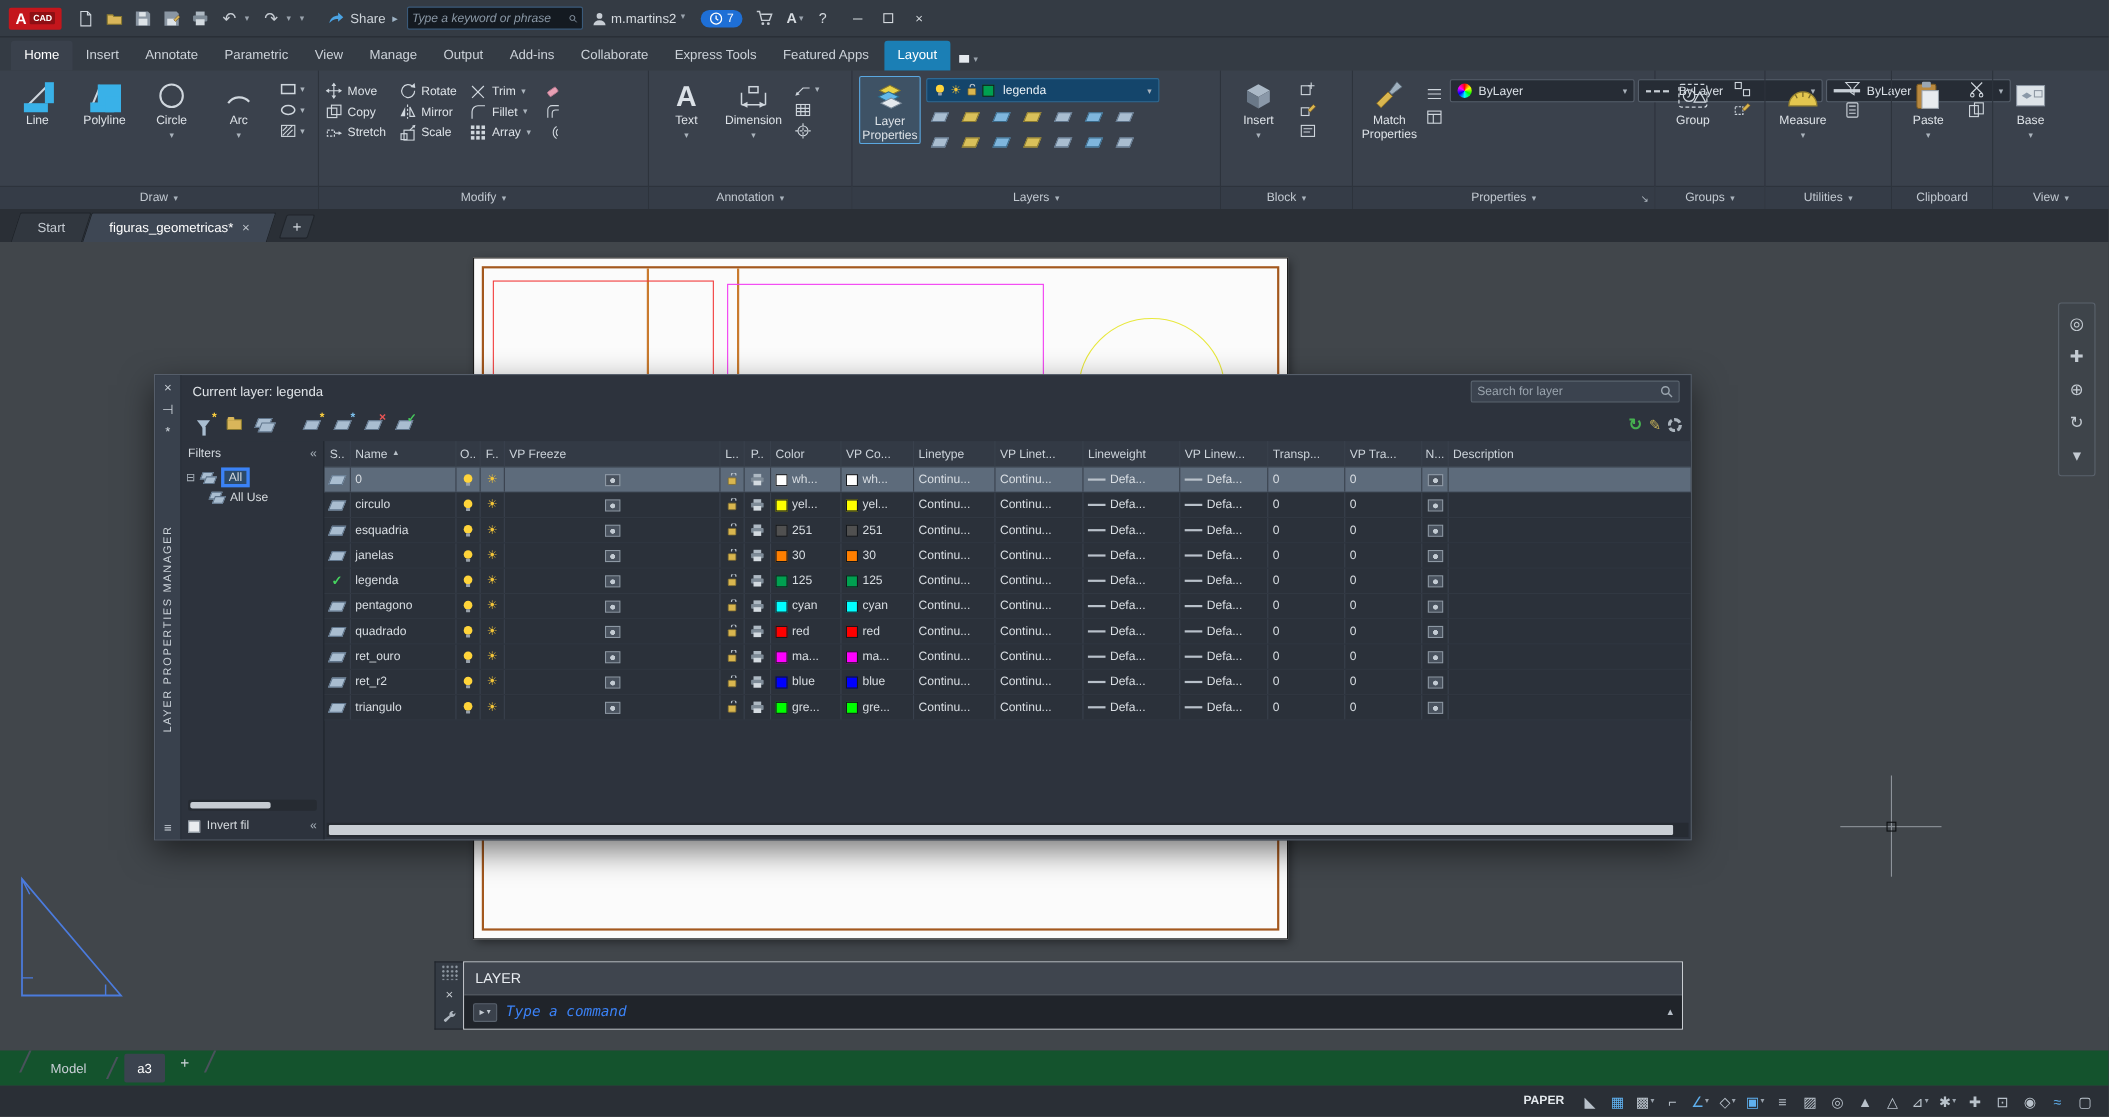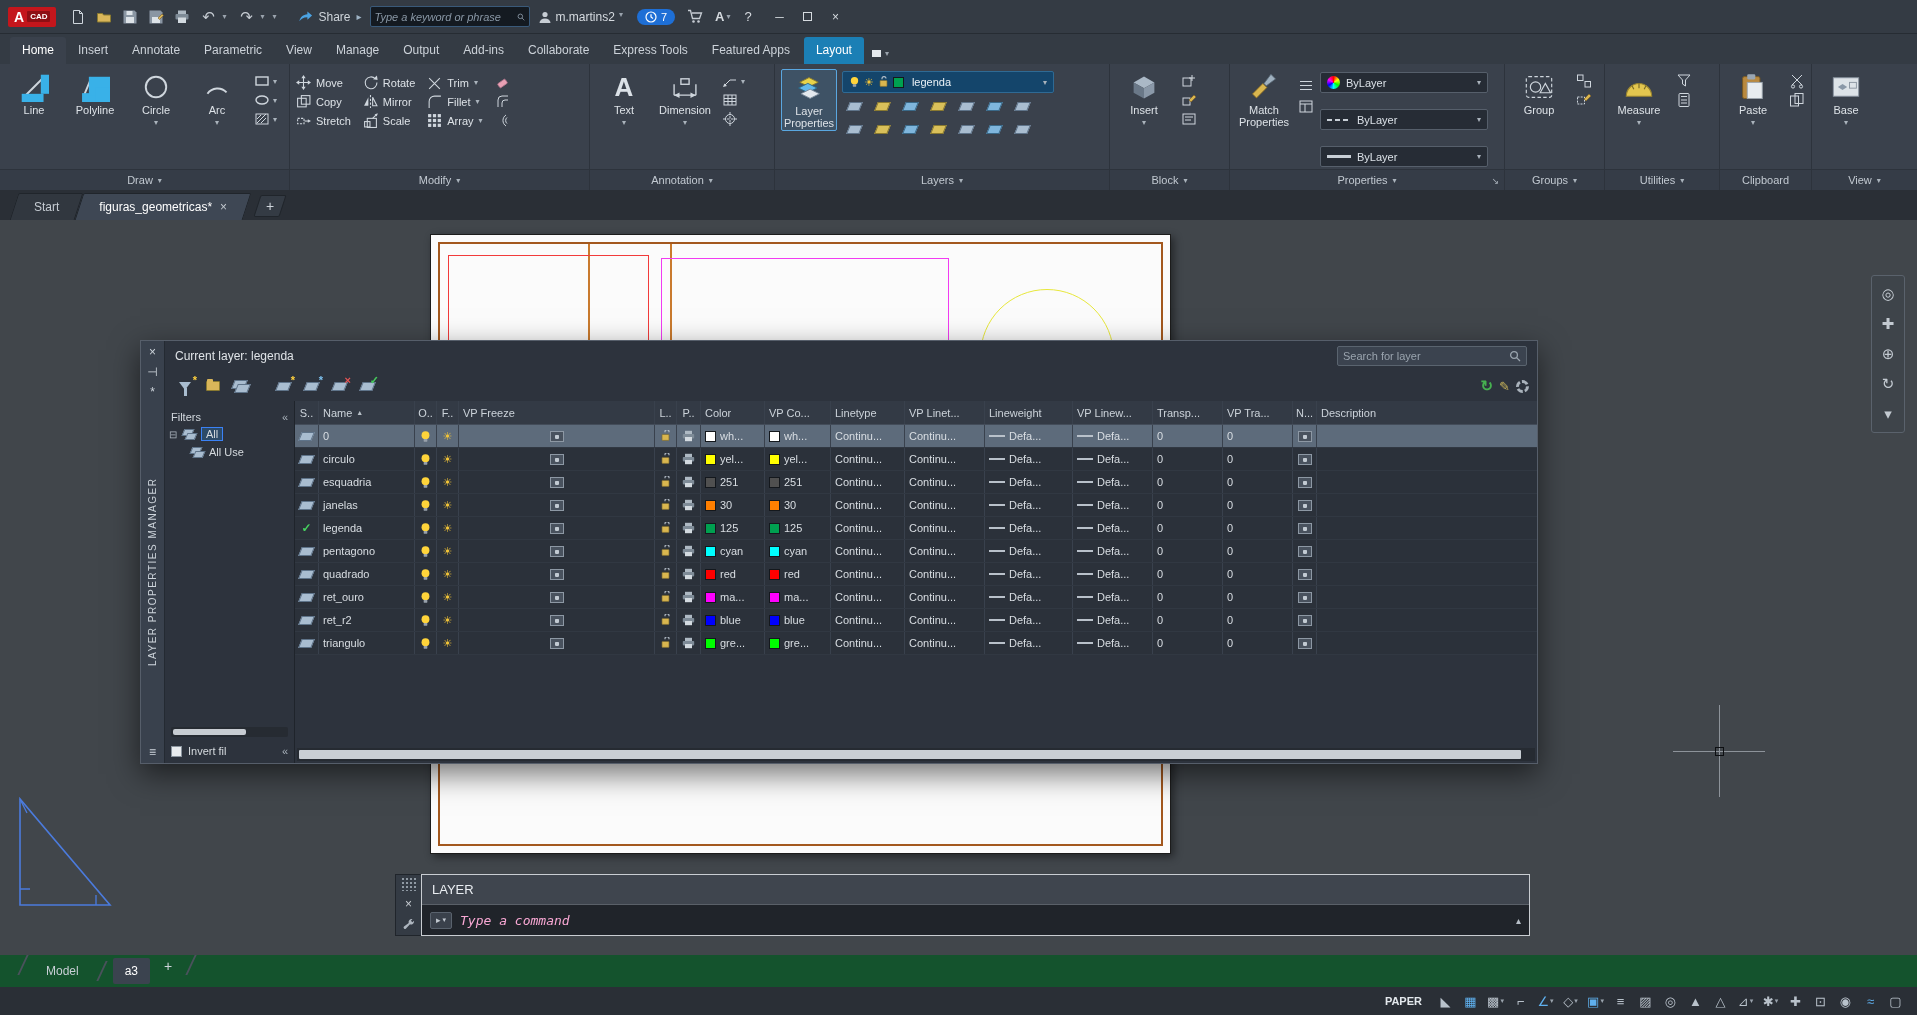--- a/index.html
+++ b/index.html
@@ -69,21 +69,21 @@
 .layers-right{display:flex;flex-direction:column;gap:3px;padding-top:2px}
 .layerdd{display:flex;align-items:center;gap:4px;background:#14456b;border:1px solid #2f6a94;border-radius:2px;height:22px;padding:0 6px;width:212px;cursor:pointer}
 .layerdd .ddtext{flex:1;font-size:11px;color:#eaf1f6}
 .layerdd svg{width:11px;height:12px}
 .sun{color:#f2c438;font-size:11px;line-height:11px}
 .ltrow{display:flex;gap:4px}
 .lti{width:24px;height:20px;display:flex;align-items:center;justify-content:center;border-radius:2px;cursor:pointer}
 .sheet{width:13px;height:9px;background:#a9bdd0;border:1px solid #5f748a;transform:skewX(-22deg);display:block}
 .lti:nth-child(2n) .sheet{background:#d9c05a;border-color:#8a7a30}
 .lti:nth-child(3n) .sheet{background:#7fb6dd;border-color:#3a6a8a}
-.ddcol{display:flex;flex-direction:column;gap:16px;padding-top:3px}
+.ddcol{display:flex;flex-direction:row;gap:3px;padding-top:3px}
 .dd{display:flex;align-items:center;gap:6px;background:#262c35;border:1px solid #565f6b;border-radius:2px;height:21px;padding:0 6px;width:168px;font-size:11px;color:#dbe1e7;cursor:pointer}
 .dd span{flex:1}
 .cwheel{width:13px;height:13px;border-radius:50%;background:conic-gradient(#f00,#ff0,#0f0,#0ff,#00f,#f0f,#f00);flex:none}
 .ltln{width:24px;height:2px;background:repeating-linear-gradient(90deg,#c8cfd6 0 5px,transparent 5px 8px);flex:none}
 .lwln{width:24px;height:3px;background:#c8cfd6;flex:none}
 .tinycol{display:flex;flex-direction:column;gap:5px;padding-top:8px}
 .tinyico{width:18px;height:16px;display:flex;align-items:center;justify-content:center;cursor:pointer}
 .tinyico svg{width:14px;height:13px}
 .launcher{position:absolute;right:5px;bottom:4px;font-size:9px;color:#aab3bc;cursor:pointer}
 
@@ -134,25 +134,25 @@
 .stack2{position:relative;width:16px;height:13px}
 .stack2 i{position:absolute;left:0;top:0}
 .stack2 i:nth-child(2){left:3px;top:4px}
 .tspace{width:10px}
 .tbar-right{margin-left:auto;display:flex;align-items:center;gap:6px}
 .refr{color:#46b050;font-size:15px;font-weight:bold;cursor:pointer}
 .penc{color:#c9b45a;font-size:13px;cursor:pointer}
 .gear{width:13px;height:13px;border-radius:50%;border:3px dashed #aab3bc;cursor:pointer}
 .pbody{flex:1;display:flex;min-height:0}
 .fpane{width:130px;display:flex;flex-direction:column;border-right:1px solid #1f242b;background:#2d333d}
-.fhead{height:22px;display:flex;align-items:flex-end;justify-content:space-between;padding:0 6px;font-size:11px;color:#d2d8de}
+.fhead{height:22px;display:flex;align-items:center;justify-content:space-between;padding:0 6px;font-size:11px;color:#d2d8de}
 .chev{color:#aab3bc;font-size:11px;cursor:pointer}
 .ftree{flex:1;padding:2px 4px;font-size:11px;color:#d5dade;overflow:hidden}
 .tnode{display:flex;align-items:center;gap:4px;height:18px;white-space:nowrap;cursor:pointer}
-.tnode.sel .tlabel{background:#2c4a68;border:1px solid #3b82f6;padding:0 4px}
+.tnode.sel .tlabel{background:#2c4a68;border:3px solid #3b82f6;padding:0 4px}
 .tnode.child{margin-left:22px}
 .texp{font-size:10px;color:#aab3bc;width:10px}
 .fscroll{height:10px;margin:2px 6px;background:#262b32;border-radius:2px;position:relative}
 .fscroll i{position:absolute;left:2px;top:2px;width:62%;height:6px;background:#c7ccd2;border-radius:2px}
 .invrow{height:24px;display:flex;align-items:center;gap:6px;padding:0 6px;font-size:11px;color:#d5dade}
 .cbox{width:11px;height:11px;background:#e9ecef;border:1px solid #8a949e;cursor:pointer}
 .invrow .chev{margin-left:auto}
 .tpane{flex:1;display:flex;flex-direction:column;min-width:0}
 .lhead{display:flex;height:24px;background:#333a45;border-bottom:1px solid #434c59;flex:none}
 .lhead .c{color:#ccd3da;font-size:11px}
@@ -192,21 +192,21 @@
 
 
 .cmdwin{position:absolute;left:395px;top:874px;width:1135px;z-index:30;display:flex}
 .cmd-left{width:26px;display:flex;flex-direction:column;align-items:center;background:#343b44;border:1px solid #20252b;border-right:none;padding-top:2px;gap:6px}
 .grip{width:16px;height:14px;background:radial-gradient(circle,#8f99a3 1px,transparent 1.2px);background-size:4px 4px;cursor:move}
 .cmdx{color:#c7ccd2;font-size:12px;cursor:pointer}
 .cmd-main{flex:1;border:1px solid #c9cdd2}
 .cmd-history{height:30px;background:#3f454e;display:flex;align-items:center;padding:0 10px;font-family:"DejaVu Sans Mono",monospace;font-size:13px;color:#e9edf1;border-bottom:1px solid #5a6068}
 .cmd-input{height:30px;background:#20242a;display:flex;align-items:center;gap:8px;padding:0 8px}
 .cmdico{display:flex;align-items:center;gap:2px;background:#3a414b;border:1px solid #59626d;border-radius:2px;height:17px;padding:0 5px;color:#c3cad1;font-size:9px;cursor:pointer}
-.cmd-prompt{flex:1;font-family:"DejaVu Sans Mono",monospace;font-size:13px;font-style:italic;color:#f9a8d4}
+.cmd-prompt{flex:1;font-family:"DejaVu Sans Mono",monospace;font-size:13px;font-style:italic;color:#3b82f6}
 .cmdup{color:#b6bec7;font-size:10px;cursor:pointer}
 
 
 .layoutbar{position:absolute;bottom:28px;height:32px;left:0;right:0;background:#14532d;display:flex;padding-left:12px;z-index:40}
 .lsep{width:2px;height:20px;background:#4a525c;transform:skewX(-25deg);margin:0 10px;flex:none}
 .ltab{font-size:12px;color:#c9cfd6;padding:6px 12px;cursor:pointer}
 .ltab.active{background:#3b434f;color:#fff;border-radius:2px}
 .lplus{width:24px;height:22px;display:flex;align-items:center;justify-content:center;color:#cfd5db;font-size:14px;cursor:pointer;margin-left:6px}
 
 

